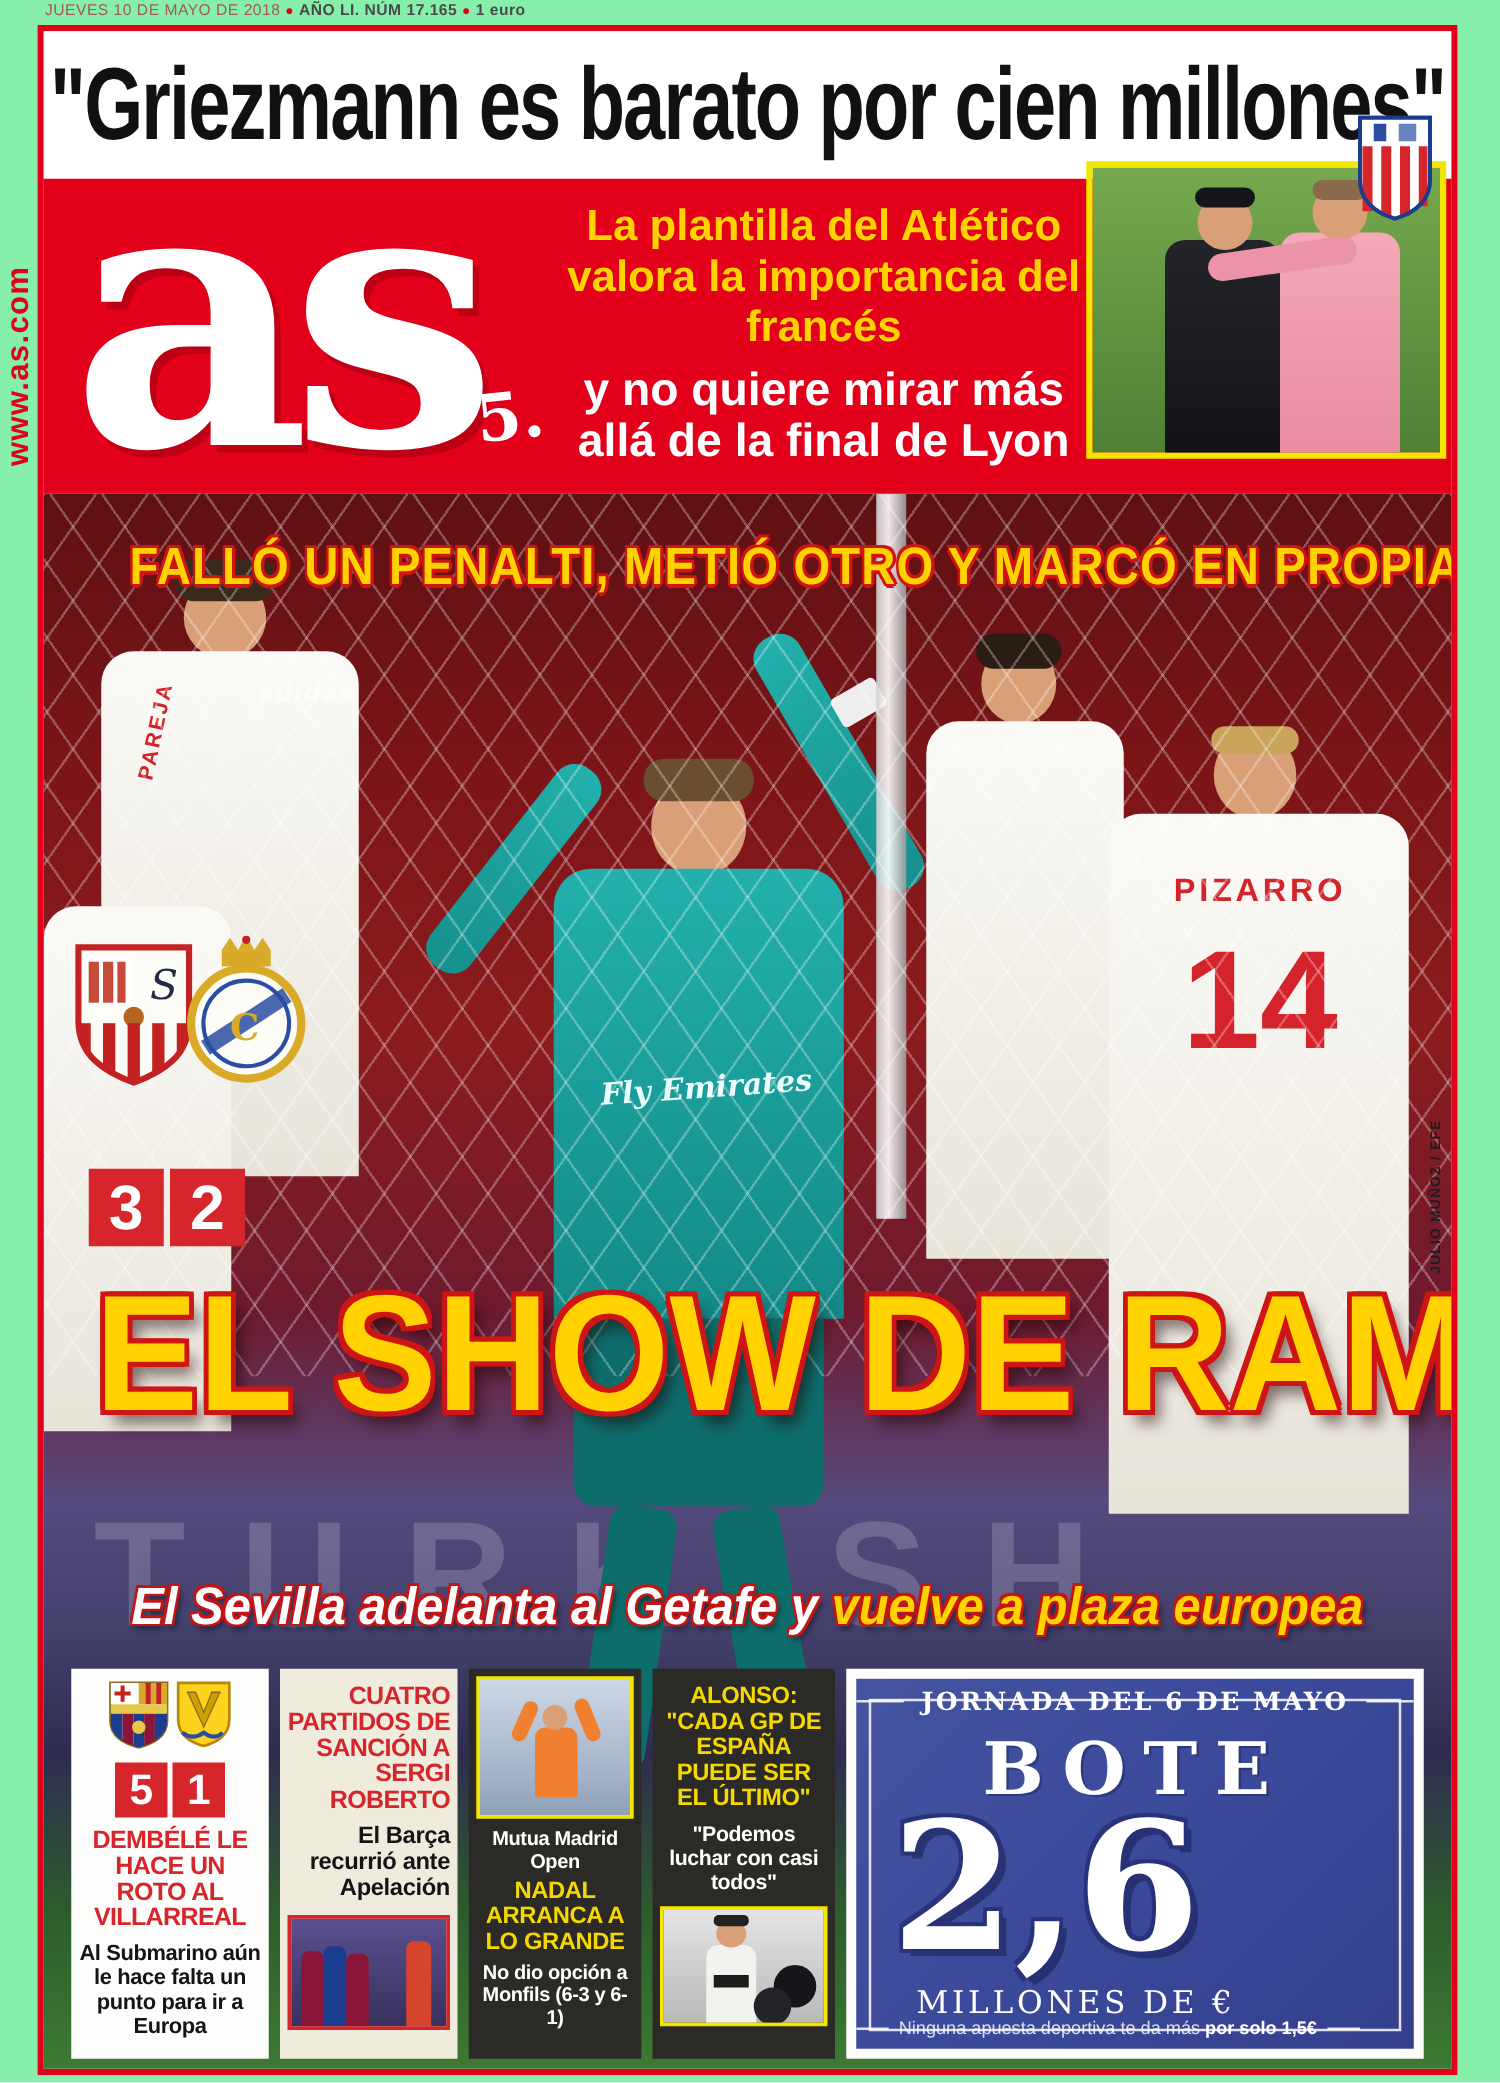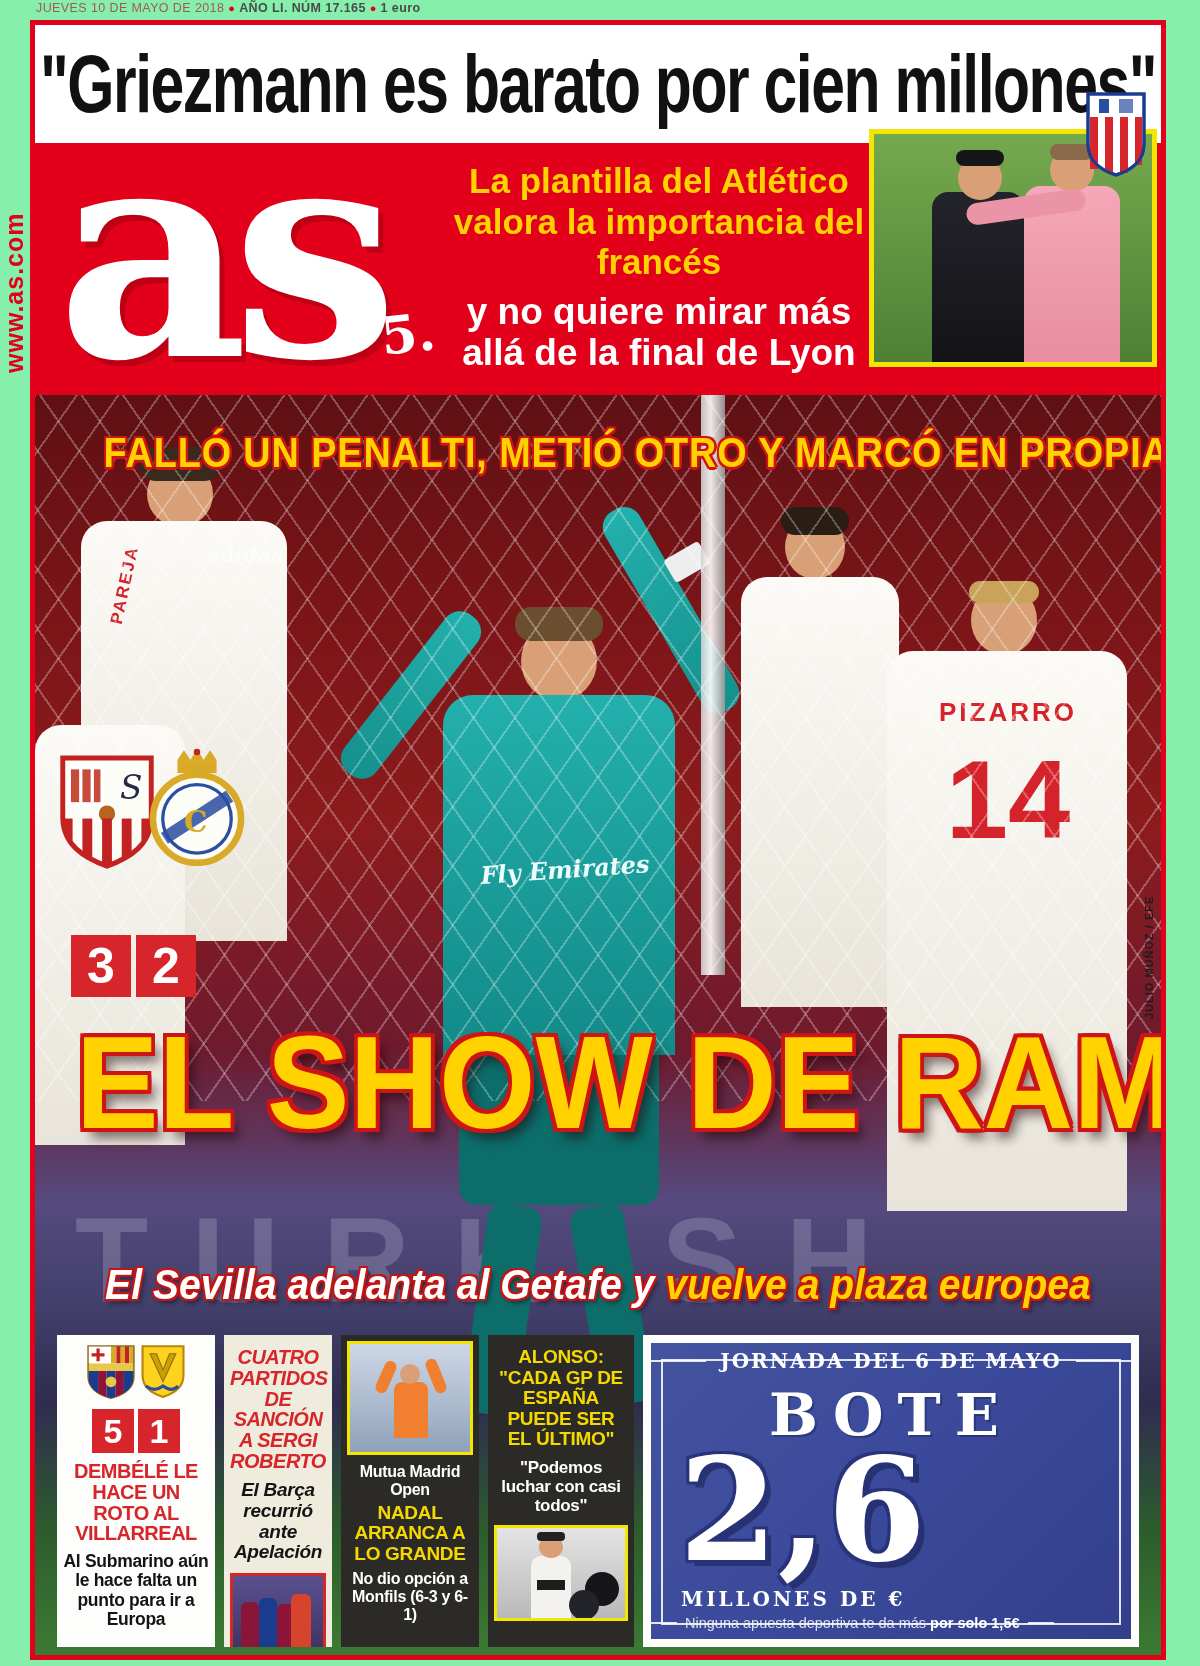--- a/index.html
+++ b/index.html
@@ -95,21 +95,21 @@
   .ramos-shirt{background:linear-gradient(#23b0ac,#128a88);border-radius:30px 30px 0 0;}
   .arm{position:absolute;background:linear-gradient(#23b0ac,#15908d);border-radius:18px;}
   .sponsor{position:absolute;left:0;width:100%;text-align:center;color:#eafcfb;
      font-family:"DejaVu Serif",serif;font-style:italic;font-weight:bold;font-size:24px;transform:rotate(-4deg);}
   .backname{position:absolute;left:0;width:100%;text-align:center;color:#d4232a;font-weight:bold;}
 
   
   .cards{position:absolute;left:22px;right:22px;bottom:8px;height:312px;display:flex;gap:9px;z-index:6;}
   .card{box-sizing:border-box;overflow:hidden;}
   .c-white{width:158px;background:#fdfdfb;padding:6px 5px;text-align:center;}
-  .c-cream{width:108px;background:#efecdd;padding:8px 6px;text-align:center;font-style:italic;}
+  .c-cream{width:142px;background:#efecdd;padding:8px 6px;text-align:right;}
   .c-dark{background:#29282406;background:#2b2a26;padding:6px;text-align:center;}
   .red-h{color:#d6252b;font-weight:bold;line-height:1.04;letter-spacing:-.5px;}
   .blk-t{color:#141414;font-weight:bold;line-height:1.1;letter-spacing:-.3px;}
   .yel-h{color:#f5d800;font-weight:bold;line-height:1.08;letter-spacing:-.3px;}
   .wht-t{color:#ffffff;font-weight:bold;line-height:1.12;letter-spacing:-.3px;}
   .mini-scores{display:flex;gap:4px;justify-content:center;margin:6px 0 8px;}
   .mini-box{width:42px;height:44px;background:#d6252b;color:#fff;font-size:34px;font-weight:bold;
      display:flex;align-items:center;justify-content:center;}
   .s-photo{position:relative;box-sizing:border-box;overflow:hidden;}
 
@@ -122,21 +122,21 @@
      border:2px solid rgba(255,255,255,.85);}
   .quin-jornada{position:absolute;left:0;top:6px;width:100%;display:flex;align-items:center;gap:10px;}
   .quin-jornada .t{font-size:20px;font-weight:bold;letter-spacing:2px;background:transparent;padding:0 4px;}
   .rule{flex:1;height:0;border-top:2px solid rgba(255,255,255,.85);}
   .quin-bote{position:absolute;left:0;top:38px;width:100%;text-align:center;
      font-size:58px;font-weight:bold;letter-spacing:14px;text-shadow:2px 2px 0 rgba(0,0,30,.25);}
   .quin-amount{position:absolute;left:28px;top:96px;font-size:142px;line-height:1;font-weight:bold;
      text-shadow:-3px -3px 0 rgba(40,50,120,.9),3px -3px 0 rgba(40,50,120,.9),-3px 3px 0 rgba(40,50,120,.9),3px 3px 0 rgba(40,50,120,.9),6px 6px 0 rgba(20,25,70,.5);}
   .quin-brand{position:absolute;right:34px;top:118px;width:130px;text-align:center;}
   .quin-brand .b{font-size:19px;font-weight:bold;letter-spacing:2px;margin-top:8px;}
-  .quin-unit{position:absolute;left:30px;top:244px;font-size:20px;font-weight:bold;letter-spacing:3px;}
+  .quin-unit{position:absolute;left:48px;top:244px;font-size:25px;font-weight:normal;letter-spacing:3px;}
   .quin-tag{position:absolute;left:0;bottom:8px;width:100%;display:flex;align-items:center;gap:8px;
      font-family:"Liberation Sans",sans-serif;font-size:14.5px;color:rgba(255,255,255,.82);}
   .quin-tag b{color:#fff;}
 </style>
 </head>
 <body>
 
 <div class="page">
 
   <div class="topbar">

